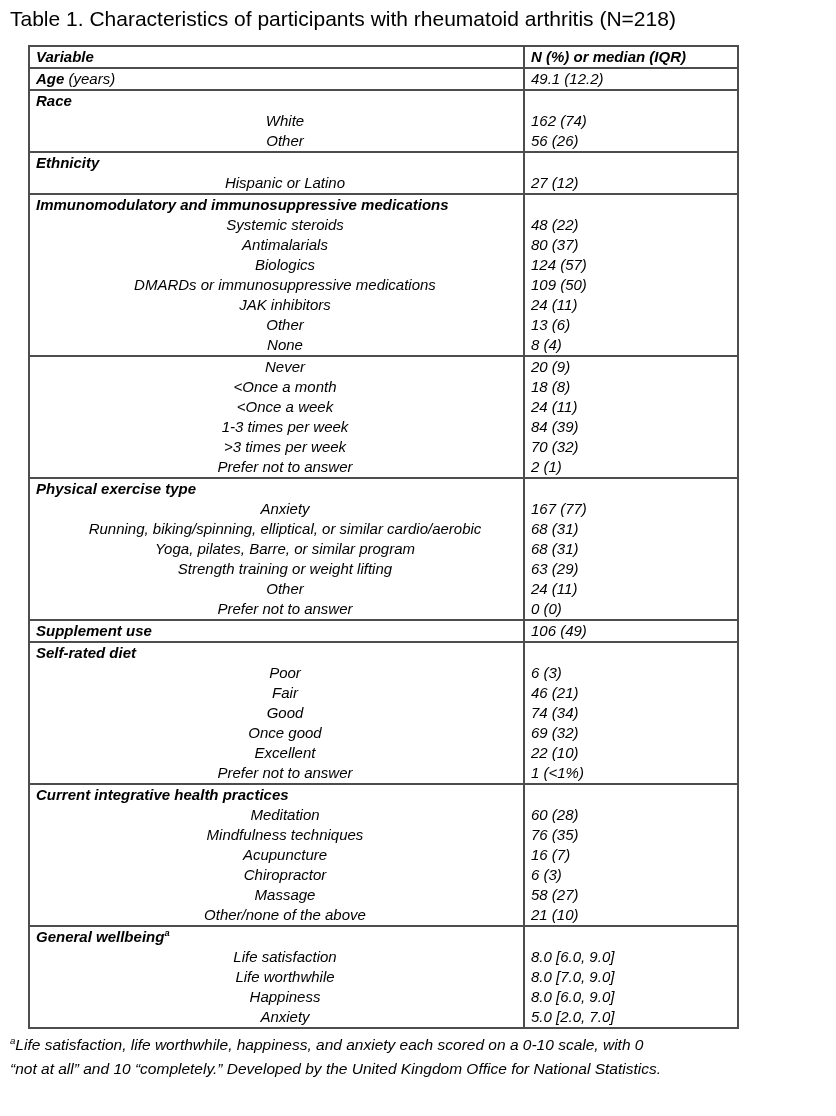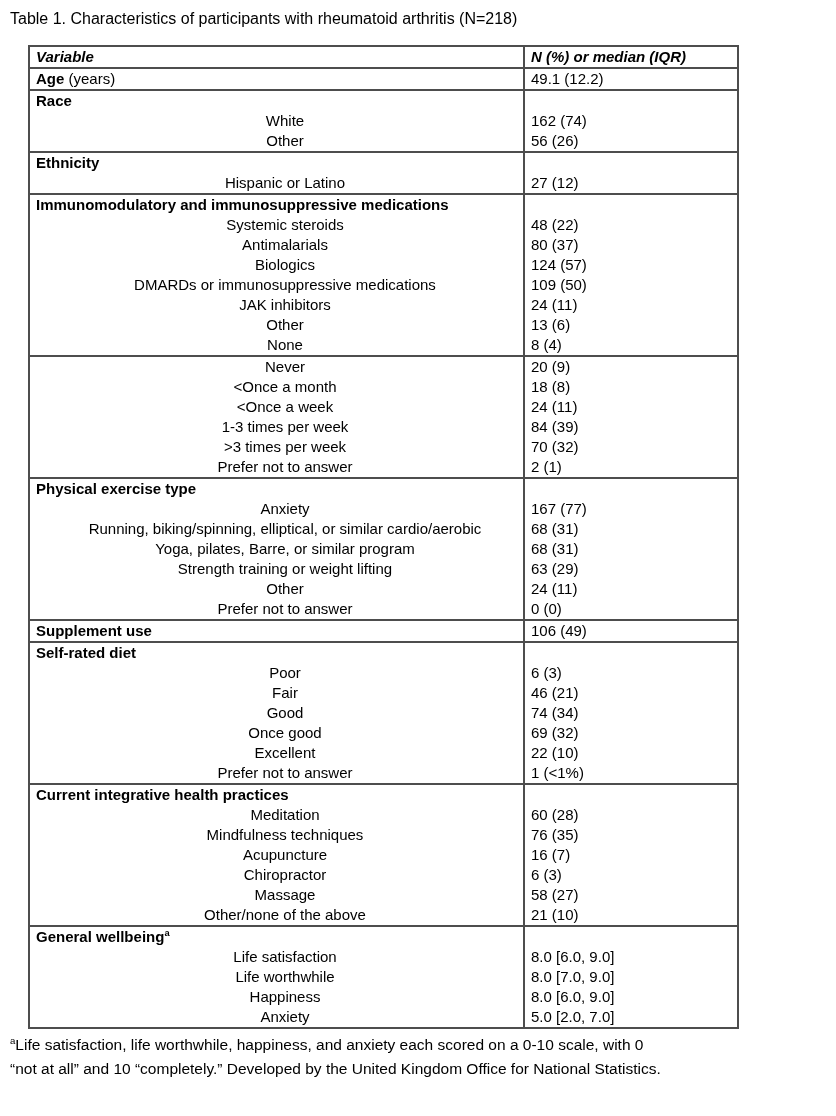--- a/index.html
+++ b/index.html
@@ -16,21 +16,21 @@
   }
   body {
     width: 836px;
     height: 1116px;
     font-family: "Liberation Sans", "DejaVu Sans", sans-serif;
     overflow: hidden;
   }
   .page { padding: 9px 8px 0 10px; }
 
   .title {
-    font-size: 16px;
+    font-size: 21px;
     line-height: 19px;
     font-weight: 400;
     margin: 0 0 17px 0;
     white-space: nowrap;
   }
 
   table.chars {
     border-collapse: collapse;
     table-layout: fixed;
     width: 709px;
@@ -51,37 +51,37 @@
     overflow: hidden;
     font-weight: 400;
   }
   th {
     font-weight: 700;
     font-style: italic;
     border-bottom: 2px solid var(--border);
   }
   th.label-h, td.label { border-right: 2px solid var(--border); }
   td.label.indent { padding-left: 17px; text-align: center; }
-  tbody { border-top: 2px solid var(--border); }
+  tbody { border-top: 2px solid var(--border); font-style: italic; }
   tbody tr.group-start td { border-top: 2px solid var(--border); }
 
   .b { font-weight: 700; }
   sup.s {
     font-size: 62%;
     line-height: 0;
     vertical-align: super;
   }
 
   .footnote {
     margin: 4px 0 0 0;
     width: 824px;
     font-size: 15.5px;
     line-height: 24px;
   }
-  .footnote .fline { display: block; }
+  .footnote .fline { display: block; font-style: italic; }
 </style>
 </head>
 <body>
 
 <div class="page">
 
   <p class="title">Table 1. Characteristics of participants with rheumatoid arthritis (N=218)</p>
 
   <table class="chars">
     <colgroup>

